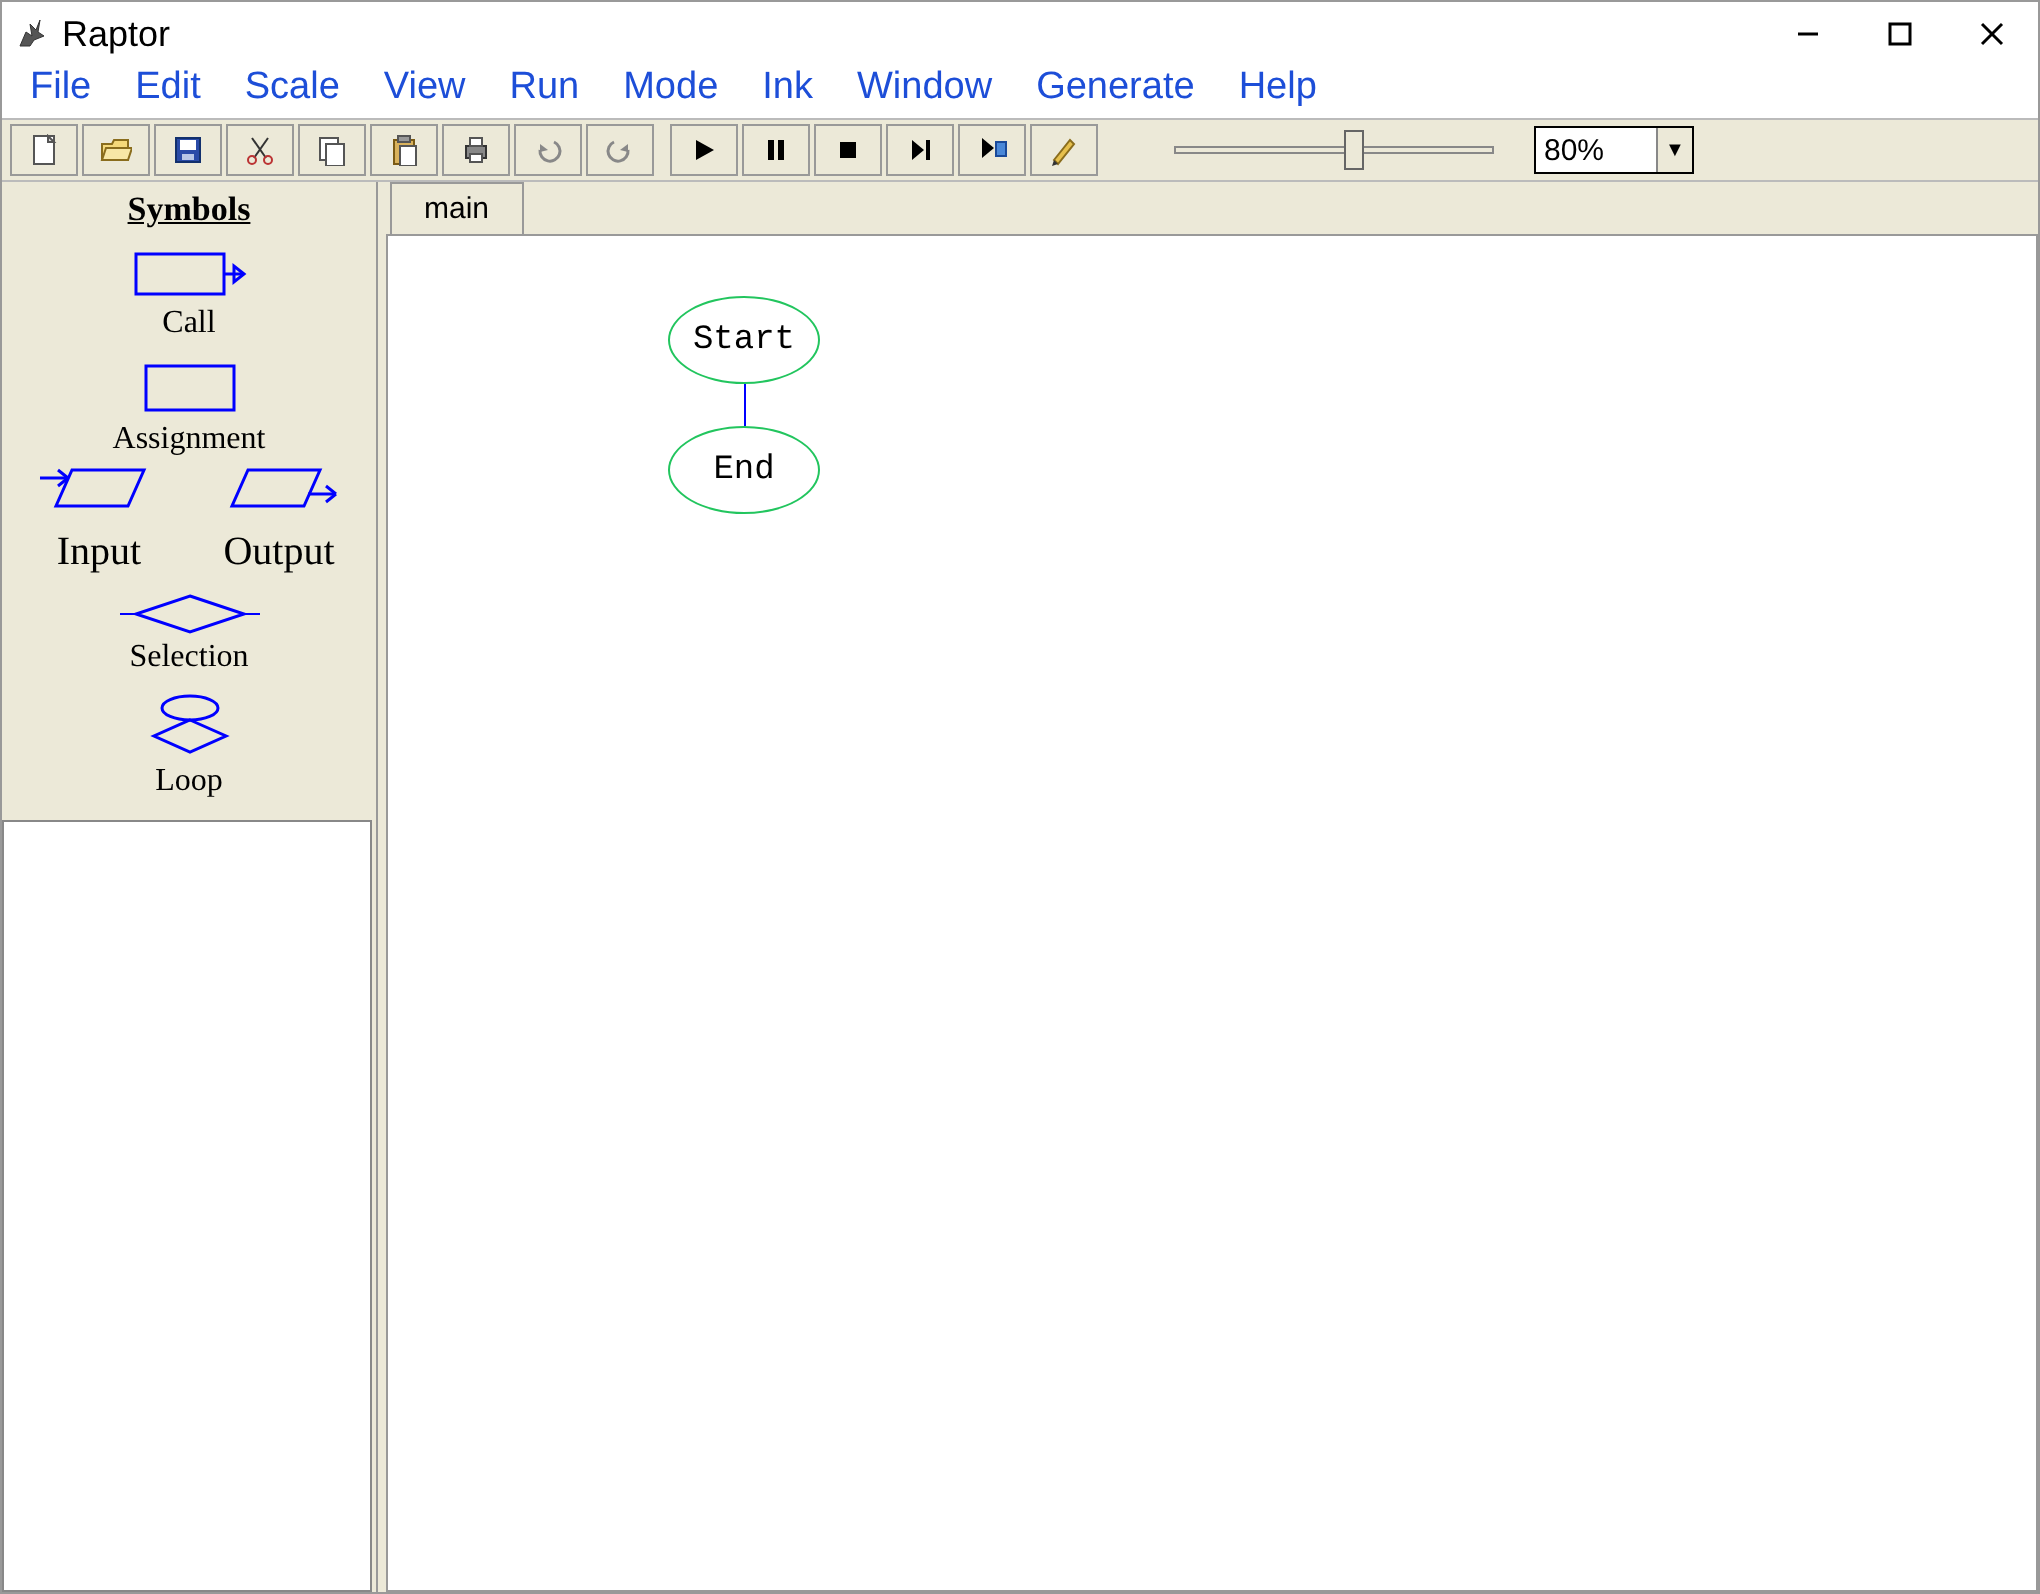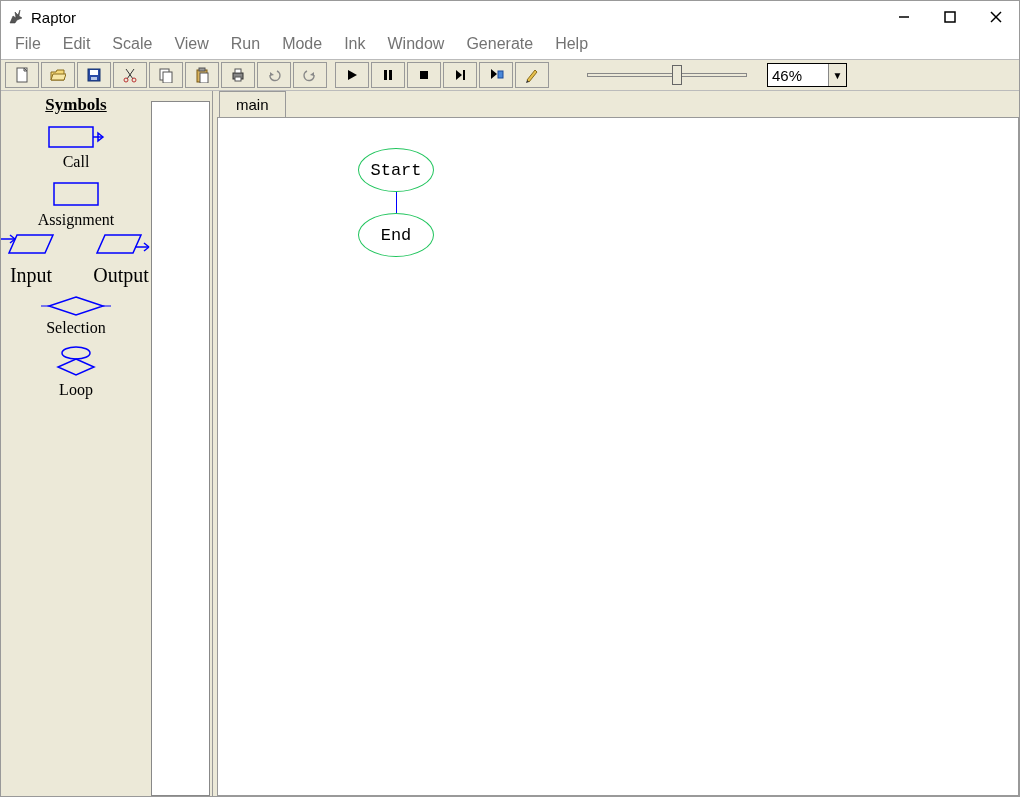--- a/index.html
+++ b/index.html
@@ -22,21 +22,21 @@
     background: #fff;
     display: flex;
     align-items: center;
     padding-left: 6px;
   }
   .titlebar .app-icon {
     width: 18px; height: 18px;
     margin-right: 6px;
   }
   .titlebar .title-text {
-    font-size: 15px;
+    font-size: 18px;
     color: #000;
   }
   .titlebar .spacer { flex: 1; }
   .win-controls {
     display: flex;
     height: 100%;
   }
   .win-btn {
     width: 46px;
     display: flex;
@@ -51,22 +51,22 @@
   .menubar {
     height: 26px;
     background: #fff;
     display: flex;
     align-items: center;
     padding: 0 4px 4px 4px;
     gap: 2px;
   }
   .menu-item {
     padding: 2px 10px;
-    font-size: 16px;
-    color: #737373;
+    font-size: 19px;
+    color: #1d4ed8;
     cursor: default;
   }
 
   
   .toolbar {
     height: 32px;
     background: #ece9d8;
     border-top: 1px solid #bbb;
     border-bottom: 1px solid #bbb;
     display: flex;
@@ -138,25 +138,25 @@
 
   
   .content-row {
     flex: 1;
     display: flex;
     min-height: 0;
   }
 
   
   .sidebar {
-    width: 212px;
+    width: 188px;
     background: #ece9d8;
     border-right: 1px solid #999;
     display: flex;
-    flex-direction: row;
+    flex-direction: column;
   }
   .sidebar-top {
     padding: 4px 0 0 0;
     text-align: center;
   }
   .symbols-title {
     font-family: "Times New Roman", serif;
     font-size: 17px;
     font-weight: bold;
     text-decoration: underline;
@@ -377,21 +377,21 @@
         <path d="M3 13 L5 15 L2 16 Z" fill="#333"></path>
       </svg>
   </div>
 
   <div class="tool-slider-wrap">
     <div class="tool-slider-track"></div>
     <div class="tool-slider-thumb"></div>
   </div>
 
   <div class="zoom-box">
-    <div class="zoom-val">46%</div>
+    <div class="zoom-val">80%</div>
     <div class="zoom-arrow">▼</div>
   </div>
 </div>
 
 <div class="content-row">
 
   <div class="sidebar">
     <div class="sidebar-top">
       <div class="symbols-title">Symbols</div>
 

